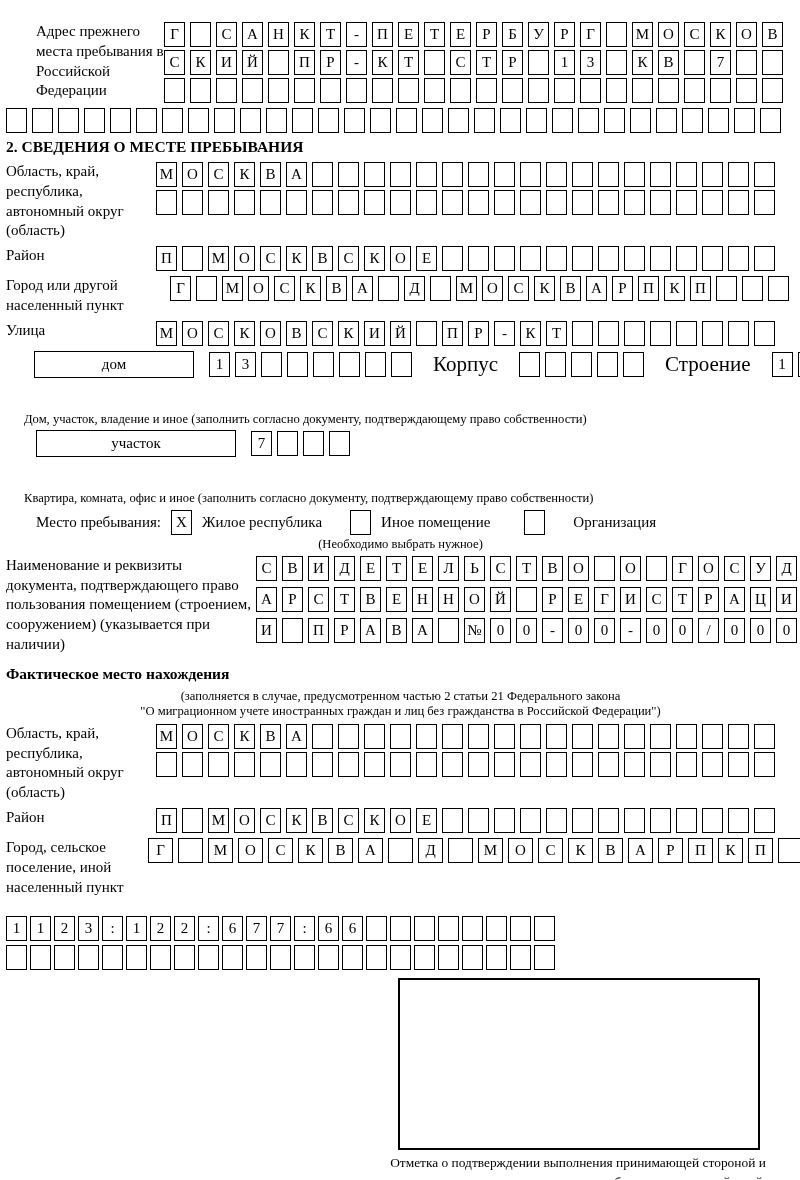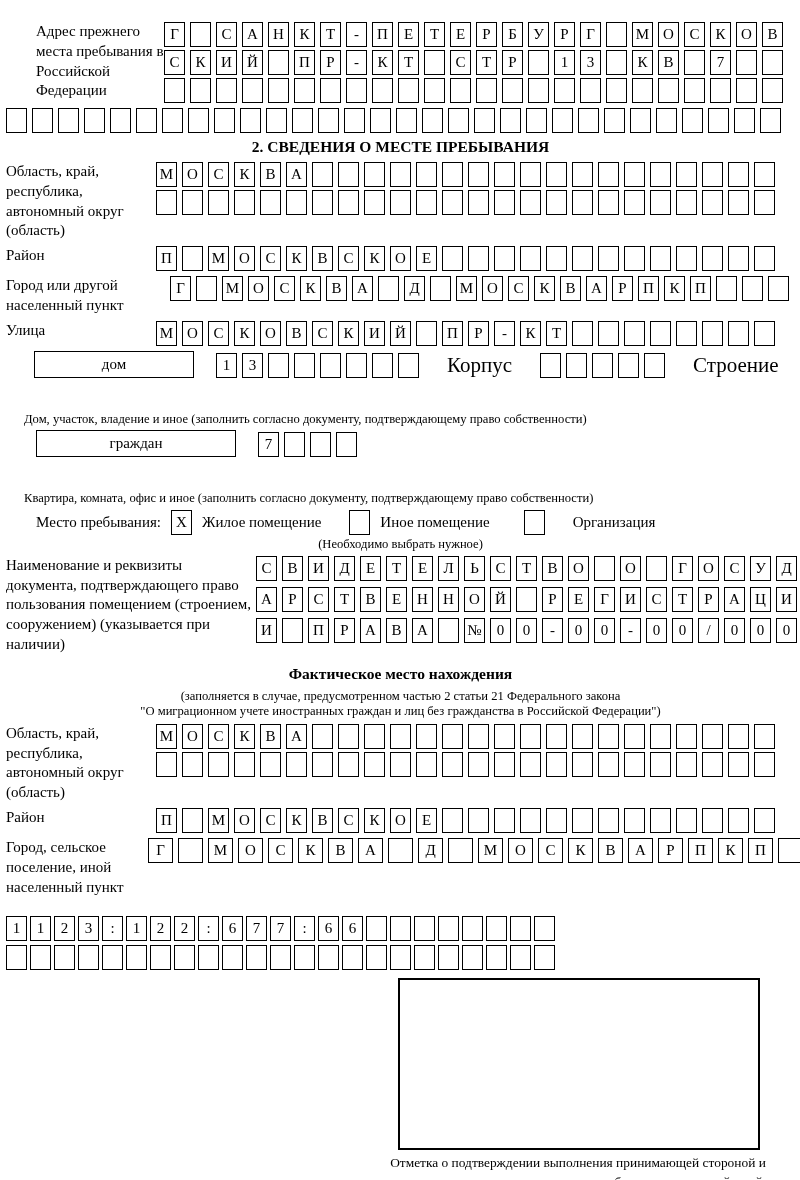--- a/index.html
+++ b/index.html
@@ -17,25 +17,25 @@
   .boxrow.tight{gap:3px;}
   .cb{
     width:21px;height:25px;border:1.6px solid #000;box-sizing:border-box;flex:none;
     display:inline-flex;align-items:center;justify-content:center;
     font-size:15px;line-height:1;
   }
   .wide .cb{width:25px;}
   .fullrow{margin:3px 0 2px 0;}
   .note{font-size:12.6px;}
   .center{text-align:center;}
-  .heading{font-weight:bold;text-align:center;font-size:15.5px;margin:5px 0 6px 0;}
+  .heading{font-weight:bold;font-size:15.5px;margin:5px 0 6px 0;}
   .inline-row{display:flex;align-items:center;}
   .widebox{border:1.6px solid #000;height:27px;box-sizing:border-box;flex:none;
     display:flex;align-items:center;justify-content:center;font-size:15px;}
-  .gap6{gap:22px;align-items:flex-end;}
+  .gap6{gap:15px;}
   .smalllbl{font-size:21px;padding:0 6px;flex:none;}
   .stamp-box{margin-left:392px;width:362px;height:172px;border:2px solid #000;box-sizing:border-box;margin-top:8px;}
   .stamp-caption{margin-left:376px;width:392px;text-align:center;font-size:13.4px;line-height:1.38;margin-top:4px;}
   .stay-row{display:flex;align-items:center;margin:4px 0 2px 30px;font-size:15px;}
   .stay-row .cb{margin:0 10px;}
   .stay-row .optlabel{flex:none;text-align:center;}
   .caption-left{margin-left:18px;margin-bottom:3px;margin-top:34px;}
 </style>
 </head>
 <body>
@@ -333,34 +333,34 @@
     <div class="boxrow">
         <span class="cb">1</span>
         <span class="cb"></span>
         <span class="cb"></span>
         <span class="cb"></span>
       </div>
   </div>
   <div class="note caption-left">Дом, участок, владение и иное (заполнить согласно документу, подтверждающему право собственности)</div>
 
   <div class="inline-row gap6" style="margin-left:30px;margin-bottom:3px;">
-    <div class="widebox" style="width:200px;">граждан</div>
+    <div class="widebox" style="width:200px;">участок</div>
     <div class="boxrow">
         <span class="cb">7</span>
         <span class="cb"></span>
         <span class="cb"></span>
         <span class="cb"></span>
       </div>
   </div>
   <div class="note caption-left">Квартира, комната, офис и иное (заполнить согласно документу, подтверждающему право собственности)</div>
 
   <div class="stay-row">
     <span class="optlabel">Место пребывания:</span>
     <span class="cb">X</span>
-    <span class="optlabel">Жилое помещение</span>
+    <span class="optlabel">Жилое республика</span>
     <span class="cb" style="margin-left:28px;"></span>
     <span class="optlabel">Иное помещение</span>
     <span class="cb" style="margin-left:34px;margin-right:28px;"></span>
     <span class="optlabel">Организация</span>
   </div>
   <div class="note center" style="margin-bottom:4px;">(Необходимо выбрать нужное)</div>
 
   <div class="field">
     <div class="label" style="width:250px;">Наименование и реквизиты документа, подтверждающего право пользования помещением (строением, сооружением) (указывается при наличии)</div>
     <div class="grid" style="gap:6px;">

